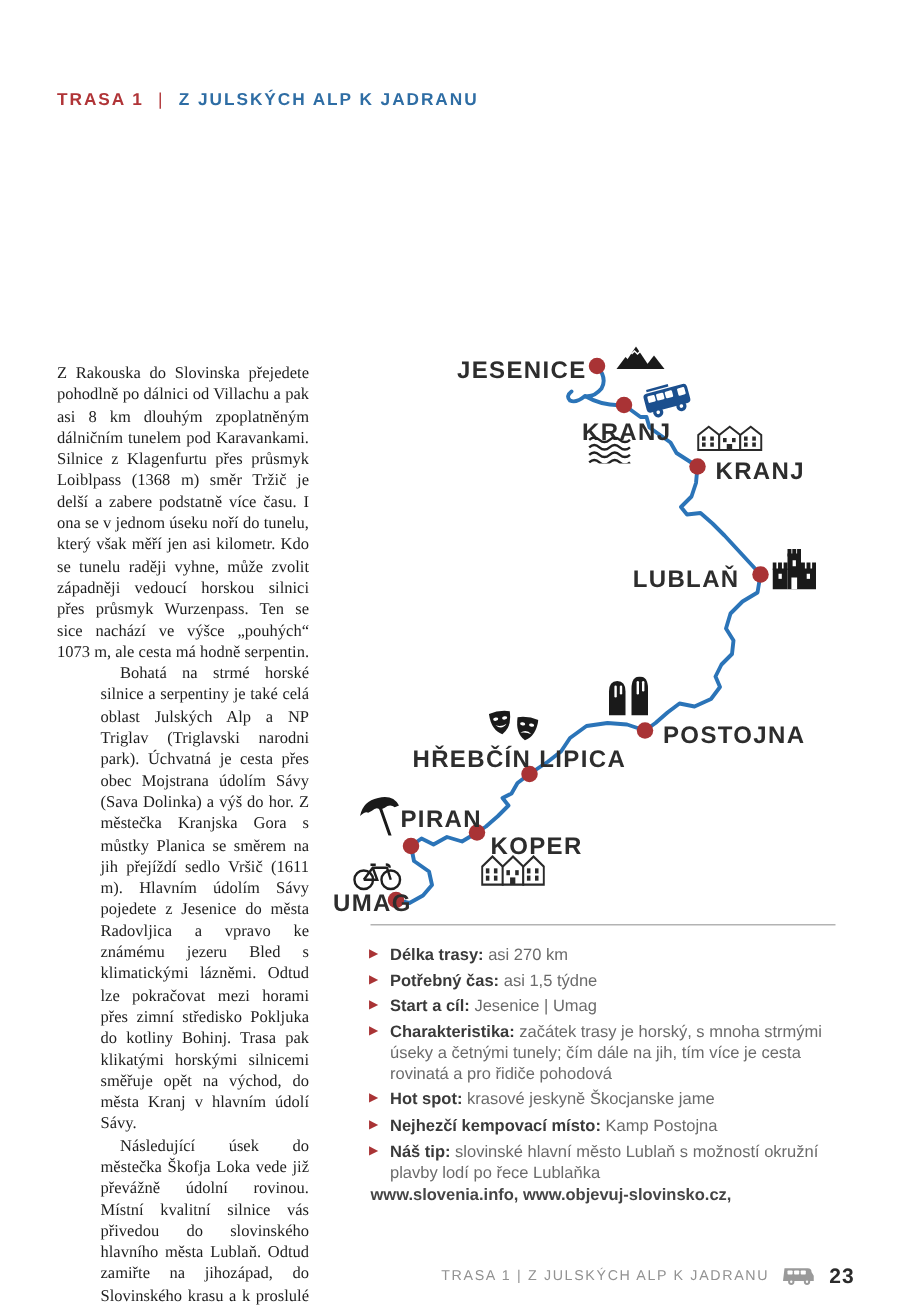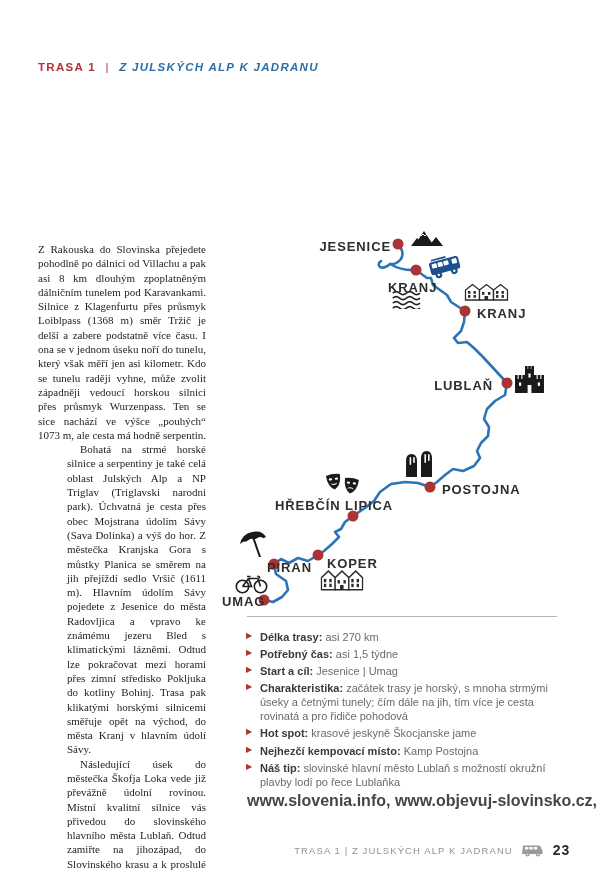--- a/index.html
+++ b/index.html
@@ -2,46 +2,46 @@
 <html lang="cs"><head>
 <meta charset="utf-8">
 <style>
   html,body{margin:0;padding:0;background:#e8e8e8;}
   .page{position:relative;width:600px;height:872px;background:#ffffff;margin:0 auto;overflow:hidden;
         font-family:"Liberation Sans",sans-serif;}
   
   .kicker{position:absolute;left:38px;top:61px;font-size:11.5px;font-weight:700;letter-spacing:1.3px;white-space:nowrap;}
   .kicker .route{color:#b03437;}
   .kicker .sep{color:#b03437;padding:0 5px;font-weight:400;}
-  .kicker .ktitle{color:#2e6da4;font-style:italic;}
+  .kicker .ktitle{color:#2e6da4;}
   
   .title{position:absolute;left:35px;top:97px;font-family:"Liberation Serif",serif;font-weight:400;
          font-size:40px;color:#1c1c1c;letter-spacing:.2px;}
   
   .intro{position:absolute;left:38px;top:149px;width:532px;font-size:15px;line-height:1.45;
          color:#4f4f4f;letter-spacing:.1px;}
   
   .article{position:absolute;left:38px;top:242px;width:168px;font-family:"Liberation Serif",serif;
            font-size:11px;line-height:1.3;color:#1e1e1e;text-align:justify;}
   .article p{margin:0;}
   .article p + p{text-indent:13px;margin-left:29px;}
   
   .map{position:absolute;left:225px;top:225px;width:350px;height:392px;}
   .map svg.base{position:absolute;left:0;top:0;}
-  .maplbl{position:absolute;font-size:13px;font-weight:700;letter-spacing:.9px;color:#2d2d2d;white-space:nowrap;}
+  .maplbl{position:absolute;font-size:16px;font-weight:700;letter-spacing:.9px;color:#2d2d2d;white-space:nowrap;}
   .micon{position:absolute;}
   
   .divider{position:absolute;left:247px;top:616px;width:310px;height:1px;background:#b3b3b3;}
   
   .facts{position:absolute;left:246px;top:630px;width:324px;list-style:none;margin:0;padding:0;}
   .facts li{position:relative;padding-left:14px;margin-bottom:3px;font-size:11px;line-height:1.28;color:#6b6b6b;}
   .facts .arrow{position:absolute;left:0;top:1px;font-size:8px;color:#a93335;}
   .facts .flabel{font-weight:700;color:#3a3a3a;}
   
-  .websites{position:absolute;left:247px;top:789px;font-size:16px;font-weight:700;color:#454545;line-height:1.55;}
+  .websites{position:absolute;left:247px;top:789px;font-size:11px;font-weight:700;color:#454545;line-height:1.55;}
   .websites a{color:#454545;text-decoration:none;}
   
   .footer{position:absolute;right:30px;top:842px;display:flex;align-items:center;gap:9px;}
   .footer .ftext{font-size:9.5px;letter-spacing:1.1px;color:#929292;white-space:nowrap;}
   .footer .fpage{font-size:14px;font-weight:700;letter-spacing:.8px;color:#2b2b2b;}
 </style>
 </head>
 <body>
 
 <div class="page">
@@ -82,21 +82,21 @@
       <circle cx="49" cy="339" r="5.5" fill="#a93335"></circle>
       <circle cx="39" cy="375" r="5.5" fill="#a93335"></circle>
     </svg>
 
     <div class="maplbl" style="right:184px;top:14px;">JESENICE</div>
     <div class="maplbl" style="left:163px;top:55px;">KRANJ</div>
     <div class="maplbl" style="left:252px;top:81px;">KRANJ</div>
     <div class="maplbl" style="right:82px;top:153px;">LUBLAŇ</div>
     <div class="maplbl" style="left:217px;top:257px;">POSTOJNA</div>
     <div class="maplbl" style="left:50px;top:273px;">HŘEBČÍN LIPICA</div>
-    <div class="maplbl" style="left:42px;top:335px;">PIRAN</div>
+    <div class="maplbl" style="left:42px;top:313px;">PIRAN</div>
     <div class="maplbl" style="left:102px;top:331px;">KOPER</div>
     <div class="maplbl" style="left:-3px;top:369px;text-align:center;">UMAG</div>
 
     <svg class="micon" style="left:179px;top:3px;" width="40" height="19" viewBox="0 0 40 19">
       <path d="M7,18 L13,10 L17,14 L14,18 Z" fill="#1a1a1a"></path>
       <path d="M10,18 L20,3 L30,18 Z" fill="#1a1a1a"></path>
       <path d="M25,18 L32,9 L39,18 Z" fill="#1a1a1a"></path>
       <path d="M17,8 l2,-2 l2,2 l2,-2" stroke="#fff" fill="none" stroke-width="1"></path>
     </svg>
 

